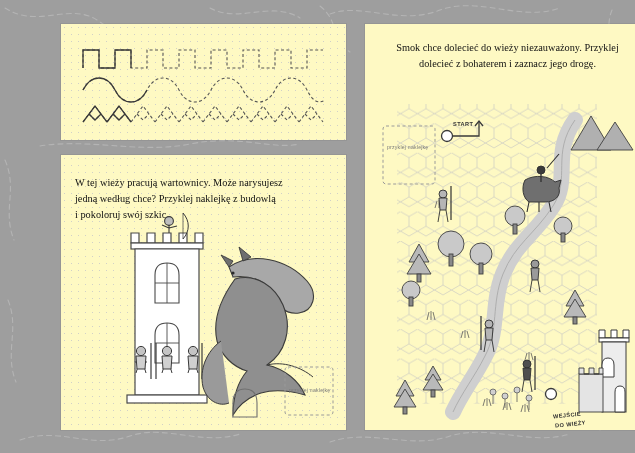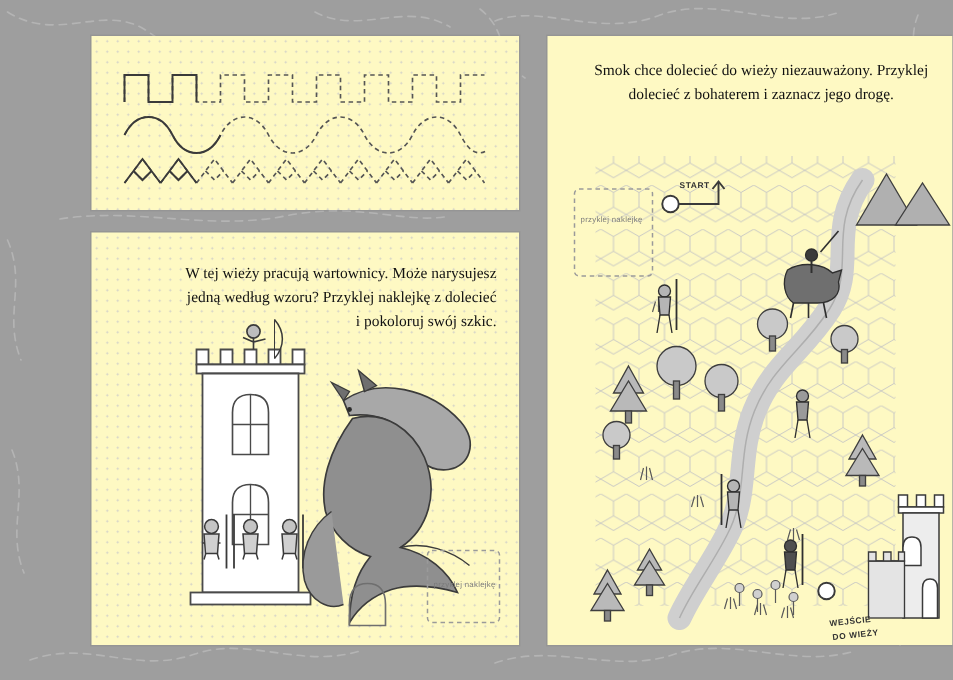--- a/index.html
+++ b/index.html
@@ -56,21 +56,21 @@
     left: 23px;
     top: 155px;
     width: 285px;
     height: 275px;
   }
   .tower-text {
     position: absolute;
     left: 14px;
     top: 20px;
     width: 256px;
-    text-align: right;
+    text-align: left;
     font-size: 10.3px;
     line-height: 1.55;
     color: #111;
   }
   
   #card-maze {
     left: 327px;
     top: 24px;
     width: 285px;
     height: 406px;
@@ -160,21 +160,21 @@
         <path d="M22 98 L34 82 L46 98 M28 90 L34 96 L40 90 M46 98 L58 82 L70 98 M52 90 L58 96 L64 90"></path>
       </g>
     </svg>
   </div>
 
   <div class="card" id="card-tower">
     <div class="dotgrid"></div>
 
     <div class="tower-text">
       <div>W tej wieży pracują wartownicy. Może narysujesz</div>
-      <div>jedną według wzoru? Przyklej naklejkę z dolecieć</div>
+      <div>jedną według chce? Przyklej naklejkę z budowlą</div>
       <div>i pokoloruj swój szkic.</div>
     </div>
 
     <svg class="card-inner" width="285" height="275" viewBox="0 0 285 275">
 
       <g fill="#ffffff" stroke="#4a4a4a" stroke-width="1.2">
 
         <path d="M70 88 L70 78 L78 78 L78 88 L86 88 L86 78 L94 78 L94 88 L102 88 L102 78 L110 78 L110 88 L118 88 L118 78 L126 78 L126 88 L134 88 L134 78 L142 78 L142 88 Z"></path>
         <rect x="70" y="88" width="72" height="6"></rect>
 

